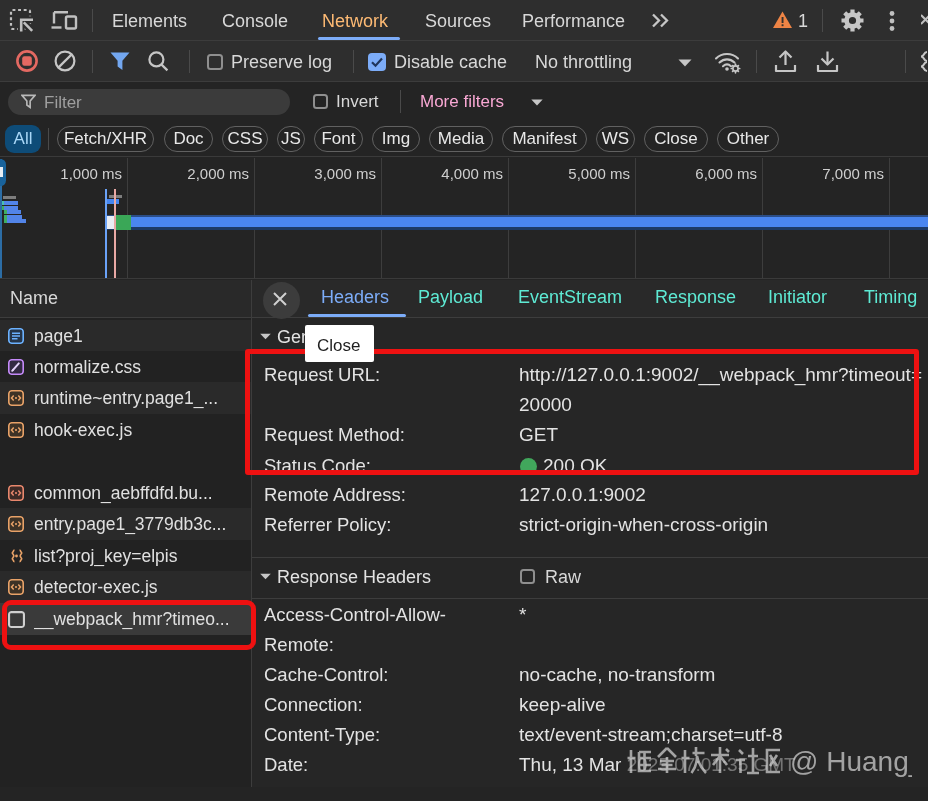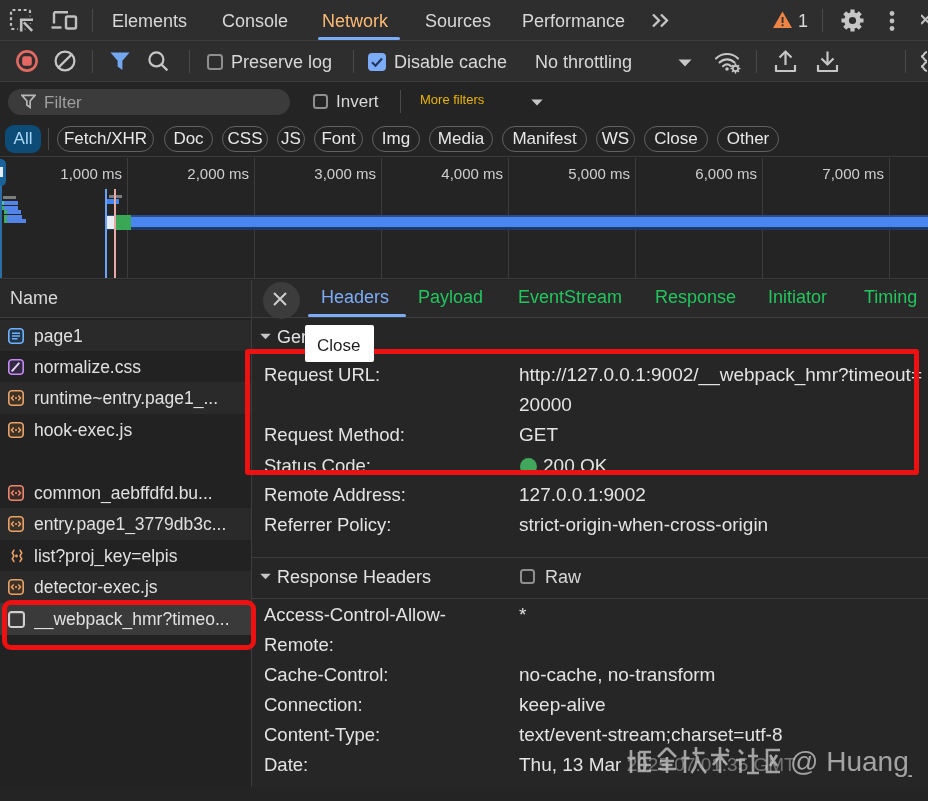--- a/index.html
+++ b/index.html
@@ -151,21 +151,21 @@
 
   <div class="abs" id="row3" style="left:0;top:82px;width:928px;height:38px;background:#242424;"></div>
   <div class="abs" style="left:8px;top:89px;width:282px;height:26px;background:#3b3b3b;border-radius:13px;"></div>
   <svg class="abs" style="left:21px;top:94px;" width="15" height="15" viewBox="0 0 22 21">
     <path d="M1.5 1.5 H20.5 L13.4 9.8 V19 L8.6 15.6 V9.8 Z" fill="none" stroke="#b9b9b9" stroke-width="2.4"></path>
   </svg>
   <div class="txt" style="left:44px;top:93px;font-size:17px;color:#9f9f9f;">Filter</div>
   <div class="abs" style="left:313px;top:94px;width:15px;height:15px;border:2px solid #8f8f8f;border-radius:3.5px;"></div>
   <div class="txt" style="left:336px;top:92px;font-size:17px;color:#d8d8d8;">Invert</div>
   <div class="sep" style="left:400px;top:90px;height:23px;"></div>
-  <div class="txt" style="left:420px;top:92px;font-size:13px;color:#eab308;">More filters</div>
+  <div class="txt" style="left:420px;top:92px;font-size:17px;color:#f9a8d4;">More filters</div>
   <svg class="abs" style="left:530px;top:98px;" width="14" height="9" viewBox="0 0 16 10">
     <path d="M1.5 1.5 L8 8.5 L14.5 1.5 Z" fill="#c6c6c6"></path>
   </svg>
 
   <div class="abs" id="row4" style="left:0;top:120px;width:928px;height:37px;background:#242424;border-bottom:1px solid #3a3a3a;"></div>
   <style>
     .chip { position:absolute; top:126px; height:26px; border:1px solid #616161; border-radius:13px;
             font-size:17px; color:#e8e8e8; line-height:24px; text-align:center; }
   </style>
   <div class="abs" style="left:5px;top:125px;width:36px;height:28px;background:#0e4c78;border-radius:9px;color:#a9d7f7;font-size:17px;line-height:28px;text-align:center;">All</div>
@@ -227,21 +227,21 @@
   <div class="abs" style="left:105px;top:189px;width:2px;height:89px;background:#6aa2f7;z-index:3;"></div>
   <div class="abs" style="left:114px;top:189px;width:2px;height:89px;background:#e8a8a4;z-index:3;"></div>
 
   <div class="abs" id="lower" style="left:0;top:280px;width:928px;height:521px;"></div>
   <style>
     .nrow { position:absolute; left:0; width:251px; height:32px; }
     .nrow .lbl { position:absolute; left:34px; top:50%; transform:translateY(-50%); font-size:17.5px; color:#e0e0e0; white-space:nowrap; max-width:214px; overflow:hidden; }
     .ficon { position:absolute; left:8px; top:8px; width:16px; height:16px; border-radius:3.5px; }
     .dlbl { position:absolute; left:264px; font-size:18.5px; color:#e3e3e3; white-space:nowrap; }
     .dval { position:absolute; left:519px; font-size:19px; color:#e3e3e3; white-space:nowrap; }
-    .ptab { position:absolute; top:287px; font-size:18px; color:#22c55e; white-space:nowrap; }
+    .ptab { position:absolute; top:287px; font-size:18px; color:#5eead4; white-space:nowrap; }
   </style>
 
   <div class="abs" style="left:0;top:280px;width:251px;height:510px;background:#222222;"></div>
   <div class="abs" style="left:0;top:280px;width:251px;height:38px;background:#292929;border-bottom:1px solid #3d3d3d;"></div>
   <div class="txt" style="left:10px;top:288px;font-size:18px;color:#d8d8d8;">Name</div>
 
   <div class="nrow" style="top:320px;background:#2a2a2a;">
     <svg class="ficon" viewBox="0 0 16 16">
         <rect x="0.8" y="0.8" width="14.4" height="14.4" rx="3" fill="#253549" stroke="#6cb2ff" stroke-width="1.6"></rect>
         <g stroke="#6cb2ff" stroke-width="1.5">

